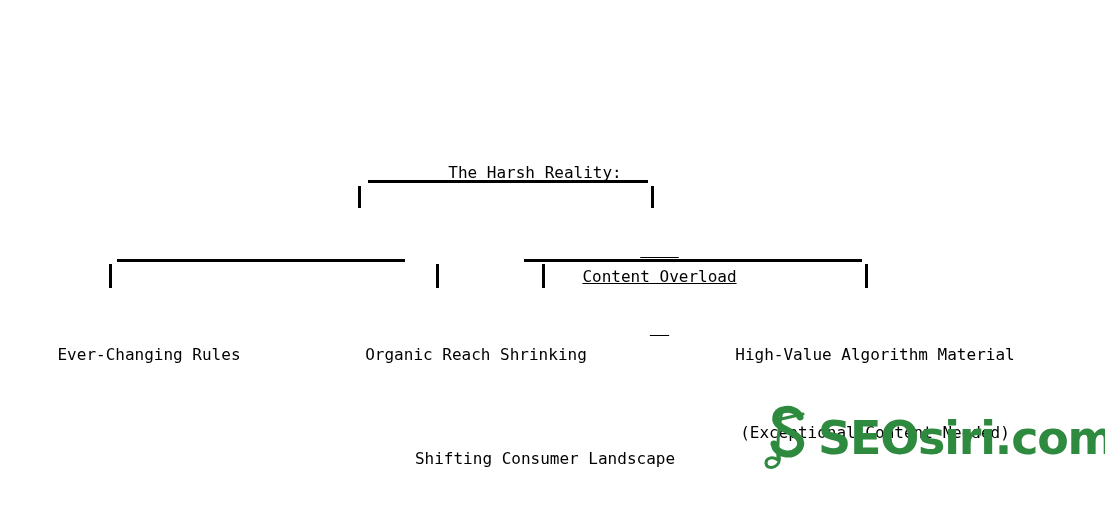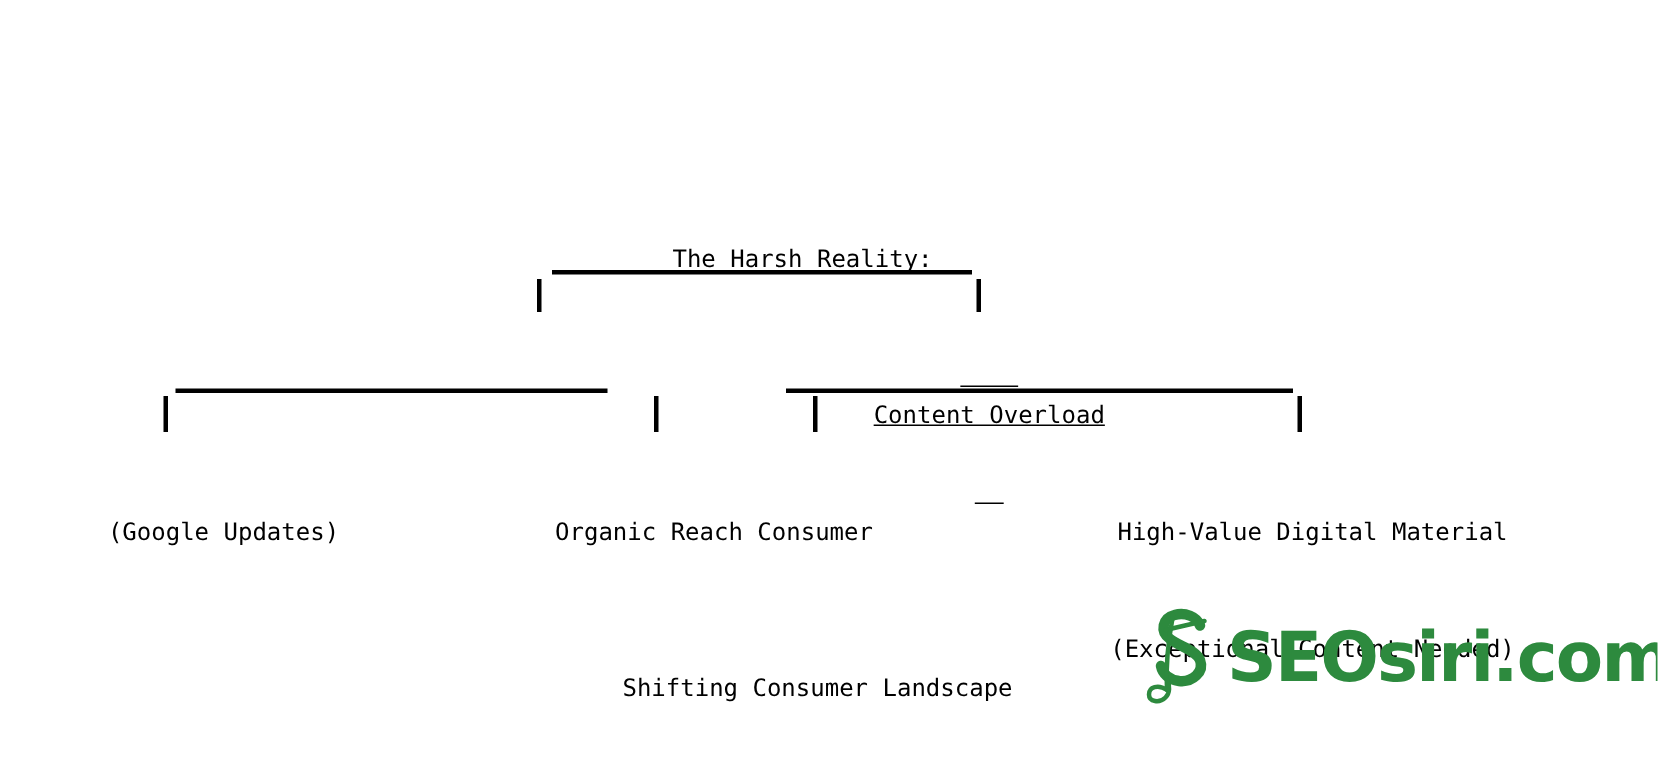--- a/index.html
+++ b/index.html
@@ -144,27 +144,27 @@
 
   <div class="hline" id="conn-left-bar" style="background: rgb(0, 0, 0);"></div>
   <div class="vline" id="conn-left-tick-a" style="background: rgb(0, 0, 0);"></div>
   <div class="vline" id="conn-left-tick-b" style="background: rgb(0, 0, 0);"></div>
 
   <div class="hline" id="conn-right-bar" style="background: rgb(0, 0, 0);"></div>
   <div class="vline" id="conn-right-tick-a" style="background: rgb(0, 0, 0);"></div>
   <div class="vline" id="conn-right-tick-b" style="background: rgb(0, 0, 0);"></div>
 
   <div class="node" id="leaf-1-node">
-    <span class="line">(Google Updates)</span>
+    <span class="line">Ever-Changing Rules</span>
   </div>
   <div class="node" id="leaf-2-node">
-    <span class="line">Organic Reach Consumer</span>
+    <span class="line">Organic Reach Shrinking</span>
   </div>
   <div class="node" id="leaf-3-node">
-    <span class="line">High-Value Digital Material</span>
+    <span class="line">High-Value Algorithm Material</span>
     <span class="line">(Exceptional Content Needed)</span>
   </div>
 
   <div class="node" id="footer-node">
     <span class="line">Shifting Consumer Landscape</span>
     
   </div>
 
   <div id="logo">
     <svg id="logo-mark" viewBox="0 0 46 68">

